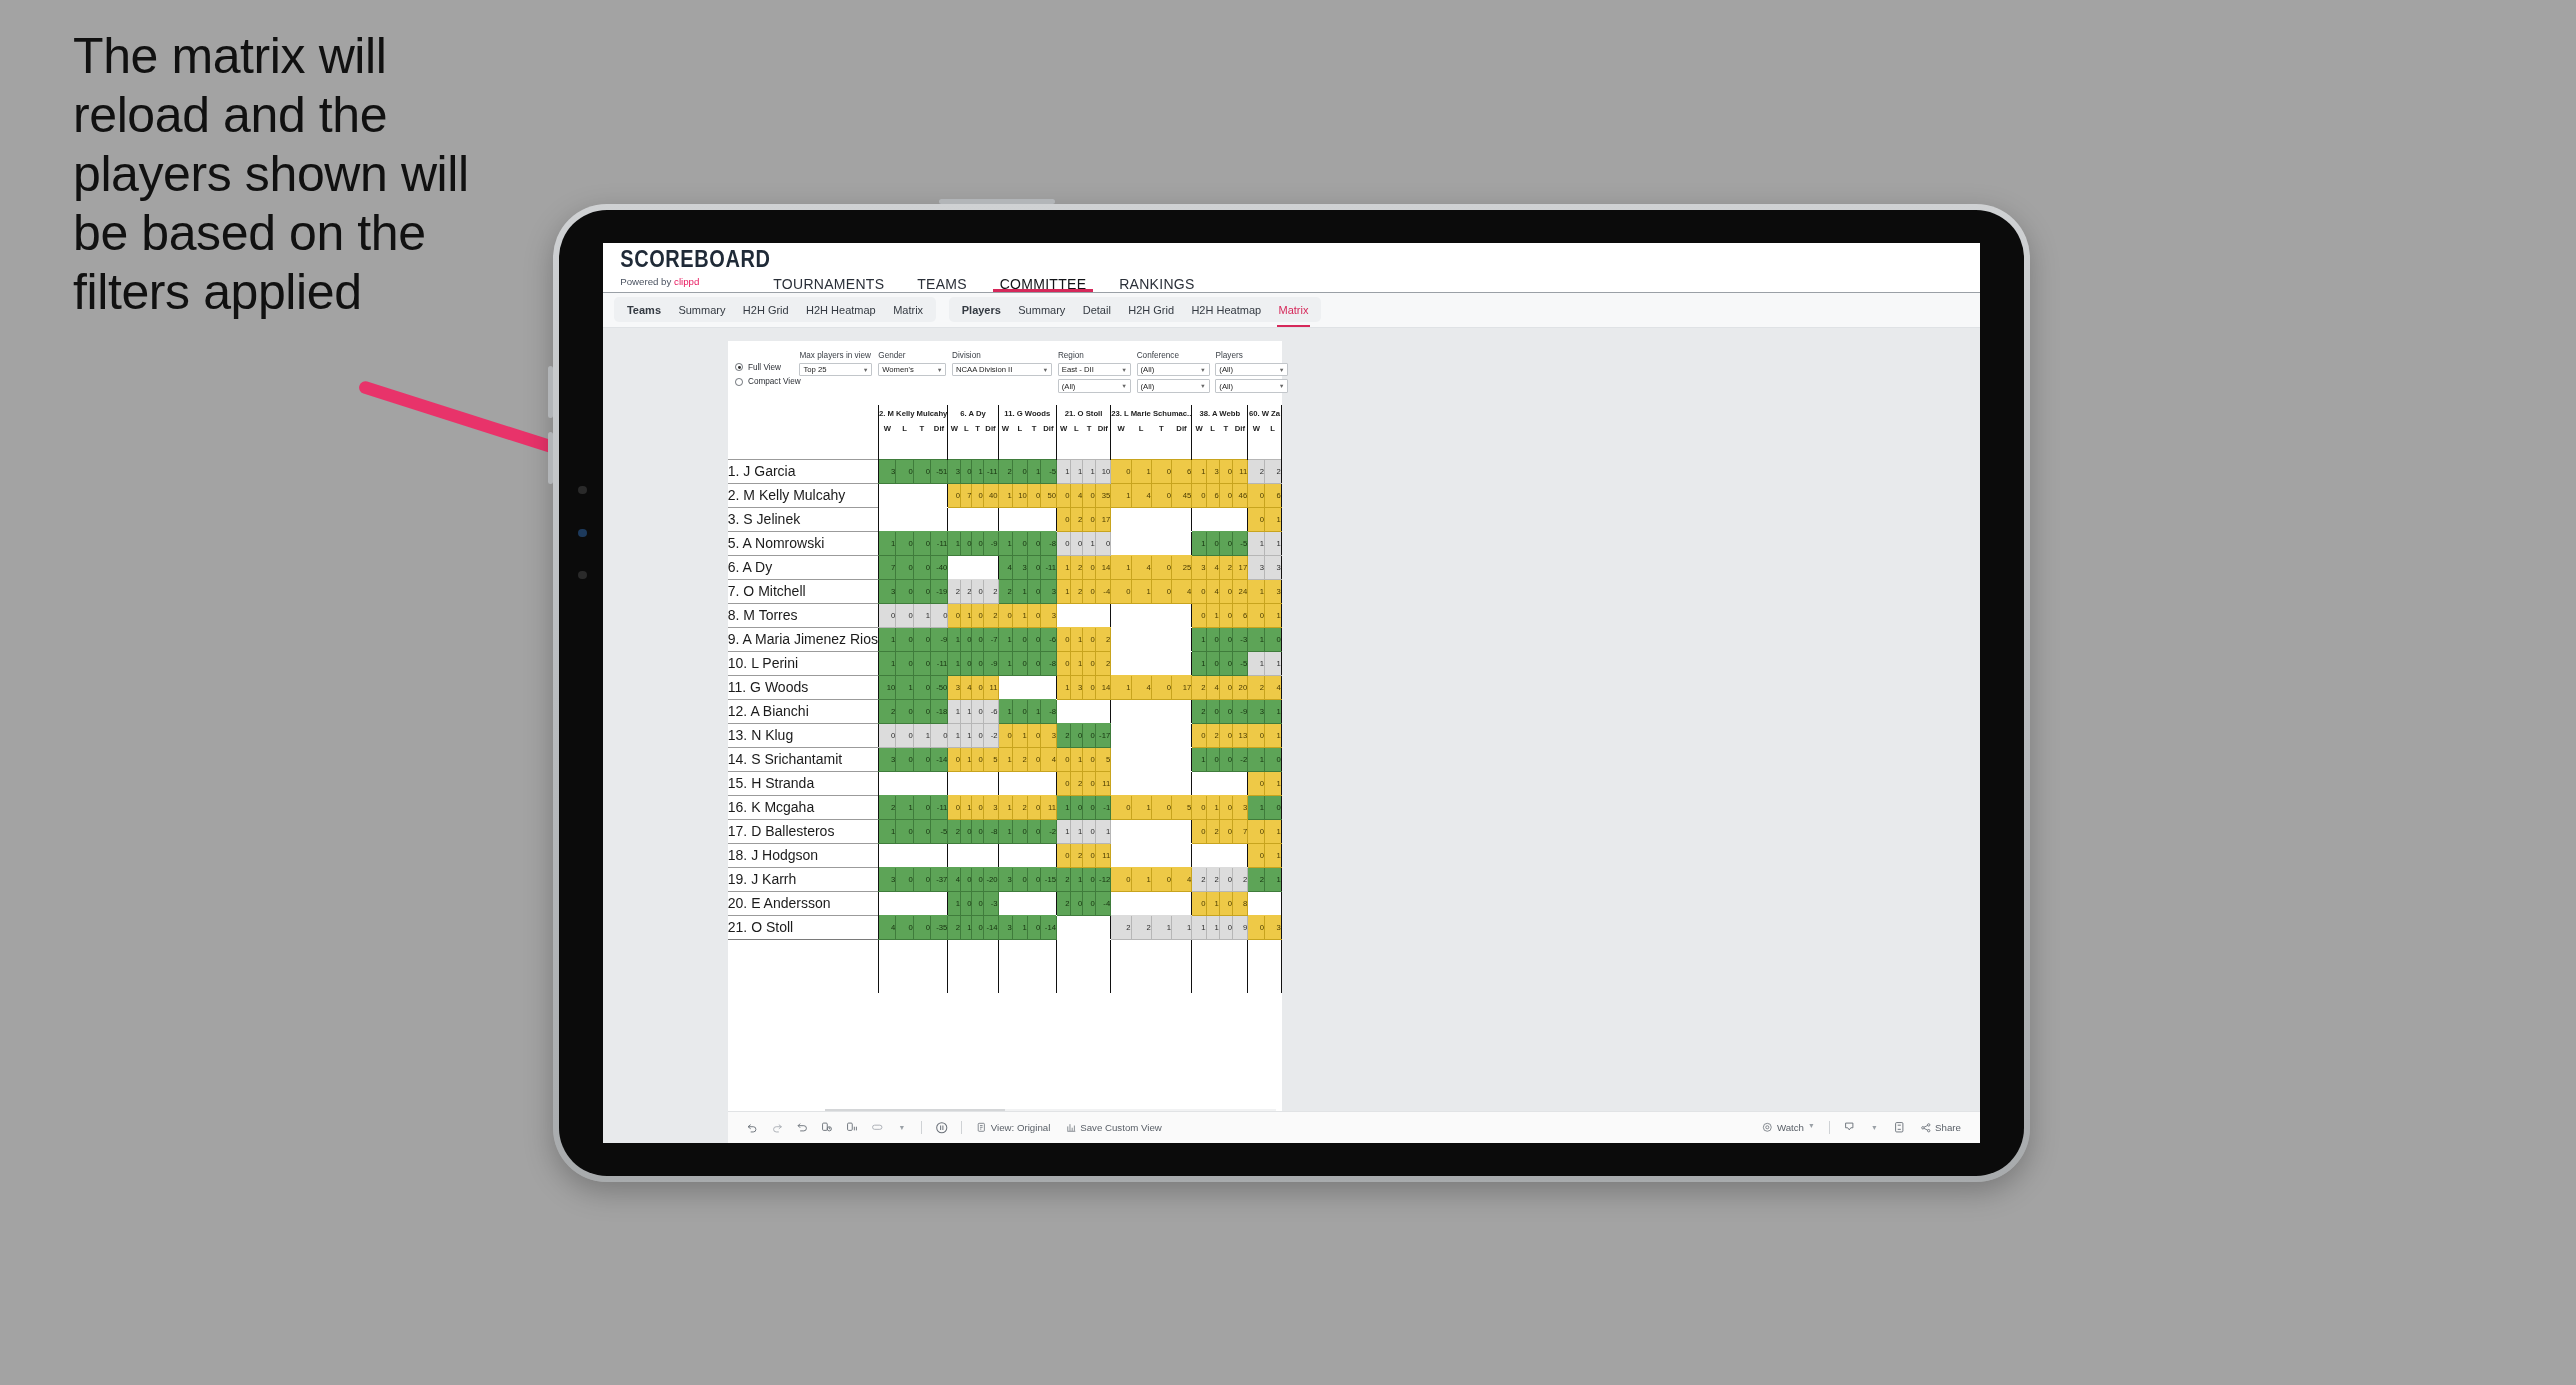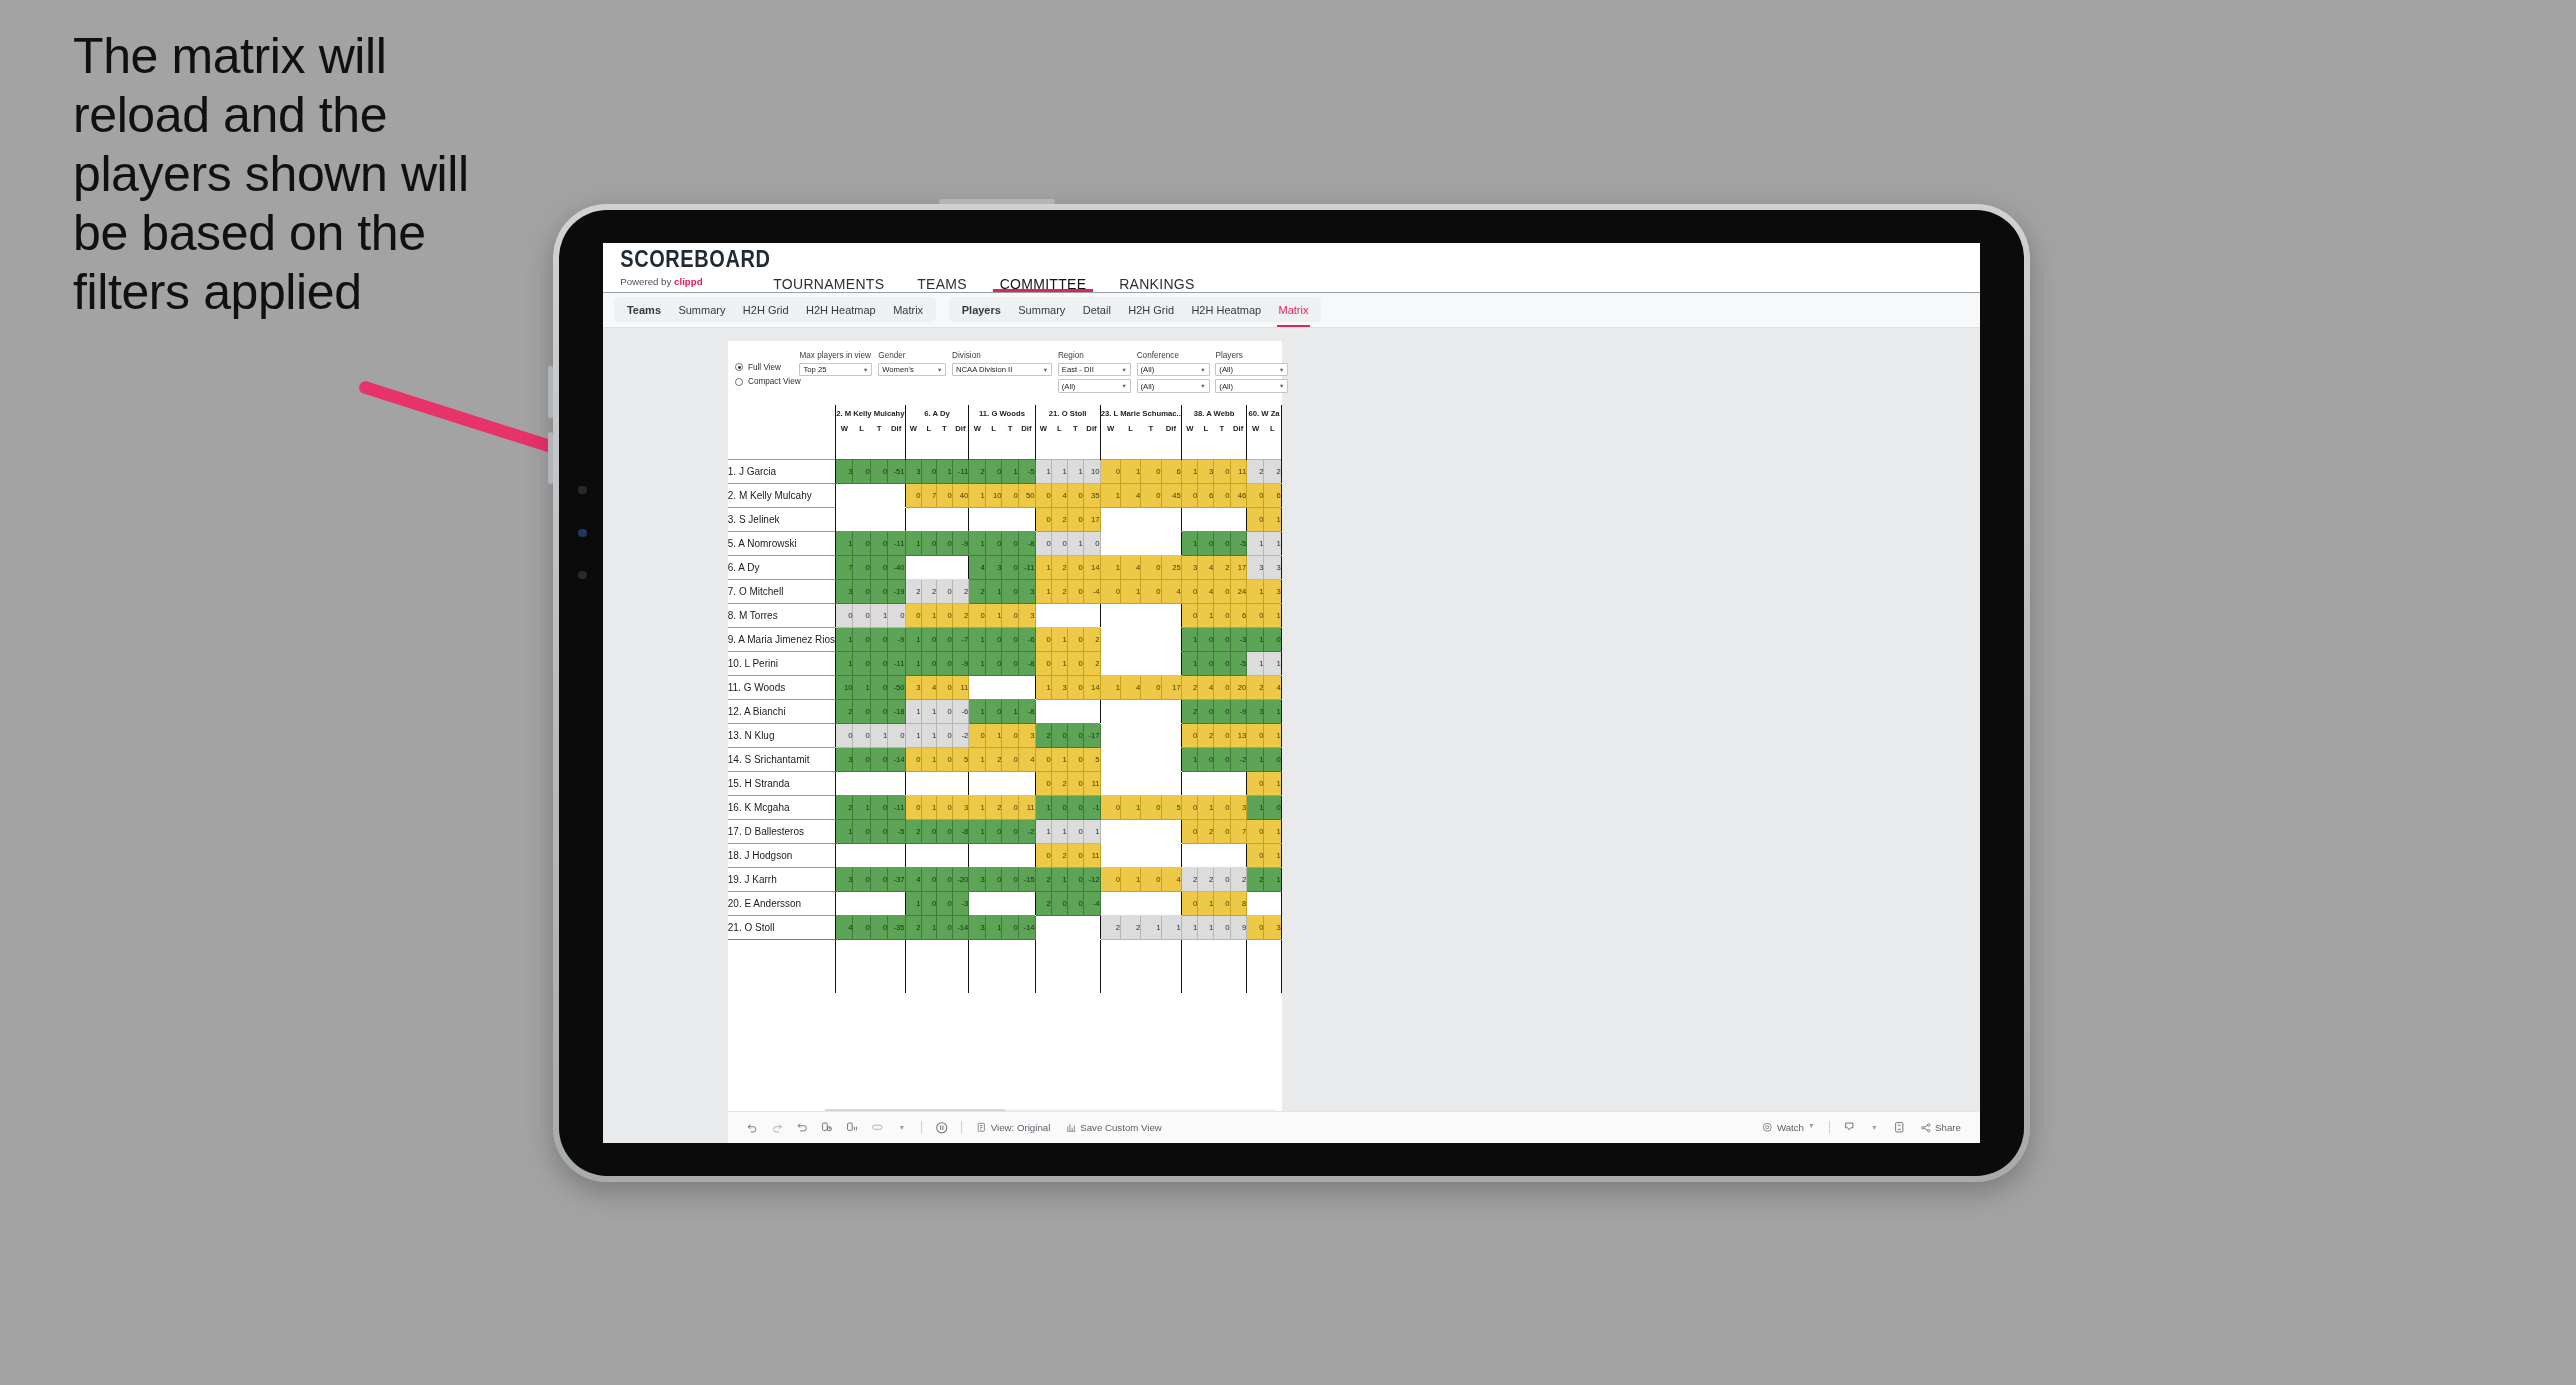--- a/index.html
+++ b/index.html
@@ -49,21 +49,21 @@
 
   
   #topbar {
     height: 50px; background:#ffffff; display:flex; align-items:stretch;
     border-bottom: 1.9px solid #9aa0a6;
   }
   .logo-wrap { width: 154px; display:flex; flex-direction:column; justify-content:center; padding-left: 17.4px; }
   .logo-main { font-size: 20px; font-weight: 800; letter-spacing: 0.6px; color:#1f2a37;
                font-family:"Liberation Sans", sans-serif; transform: scaleY(1.15); transform-origin: left center; }
   .logo-sub { font-size: 9.7px; color:#4a5260; margin-top: 4.8px; }
-  .logo-sub .brand { color:#e8175d; font-weight:700;margin-top:42px; }
+  .logo-sub .brand { color:#e8175d; font-weight:400;margin-top:42px; }
   .topnav { display:flex; align-items:flex-end; }
   .topnav-item {
     display:flex; align-items:center; padding: 0 16.4px;
     font-size: 14px; color:#2a2f38; letter-spacing:0.3px; position:relative; cursor:pointer;
   }
   .topnav-item.active { color:#121418; }
   .topnav-item.active:after {
     content:""; position:absolute; left:9.7px; right:9.7px; bottom:0; height:2.9px; background:#d6285a;
   }
 
@@ -130,21 +130,21 @@
   .subhdr {
     font-size: 7.7px; color:#1d1d1d; background:#fff; text-align:center; height: 15.4px; vertical-align: middle;
   }
   .subhdr.grpstart { border-left: 1.5px solid #111; }
   .subhdr.grpend-last { border-right: 1.5px solid #111; }
   .hdr-fill { background:#fff; height: 23px; }
   .hdr-fill.grpstart { border-left: 1.5px solid #111; }
   .hdr-fill.grpend-last { border-right: 1.5px solid #111; }
 
   .rowname {
-    width: 97px; font-size: 10px; color:#1b1b1b; background:#fff;
+    width: 97px; font-size: 14px; color:#1b1b1b; background:#fff;
     padding-left: 3.9px; height: 24px; border-top:1px solid #9b9b9b; white-space:nowrap; overflow:hidden;
   }
   .cell {
     height: 12.7px; text-align:right; padding-right: 2.9px;
     border: 0.7px solid rgba(120,120,120,.55);
     font-size: 7.7px;
   }
   .cell.grpstart { border-left: 1.5px solid #111; }
   .cell.grpend-last { border-right: 1.5px solid #111; }
   .c-green { background:#5da457; color:#16320f; border-color:#3f7c3b; }

